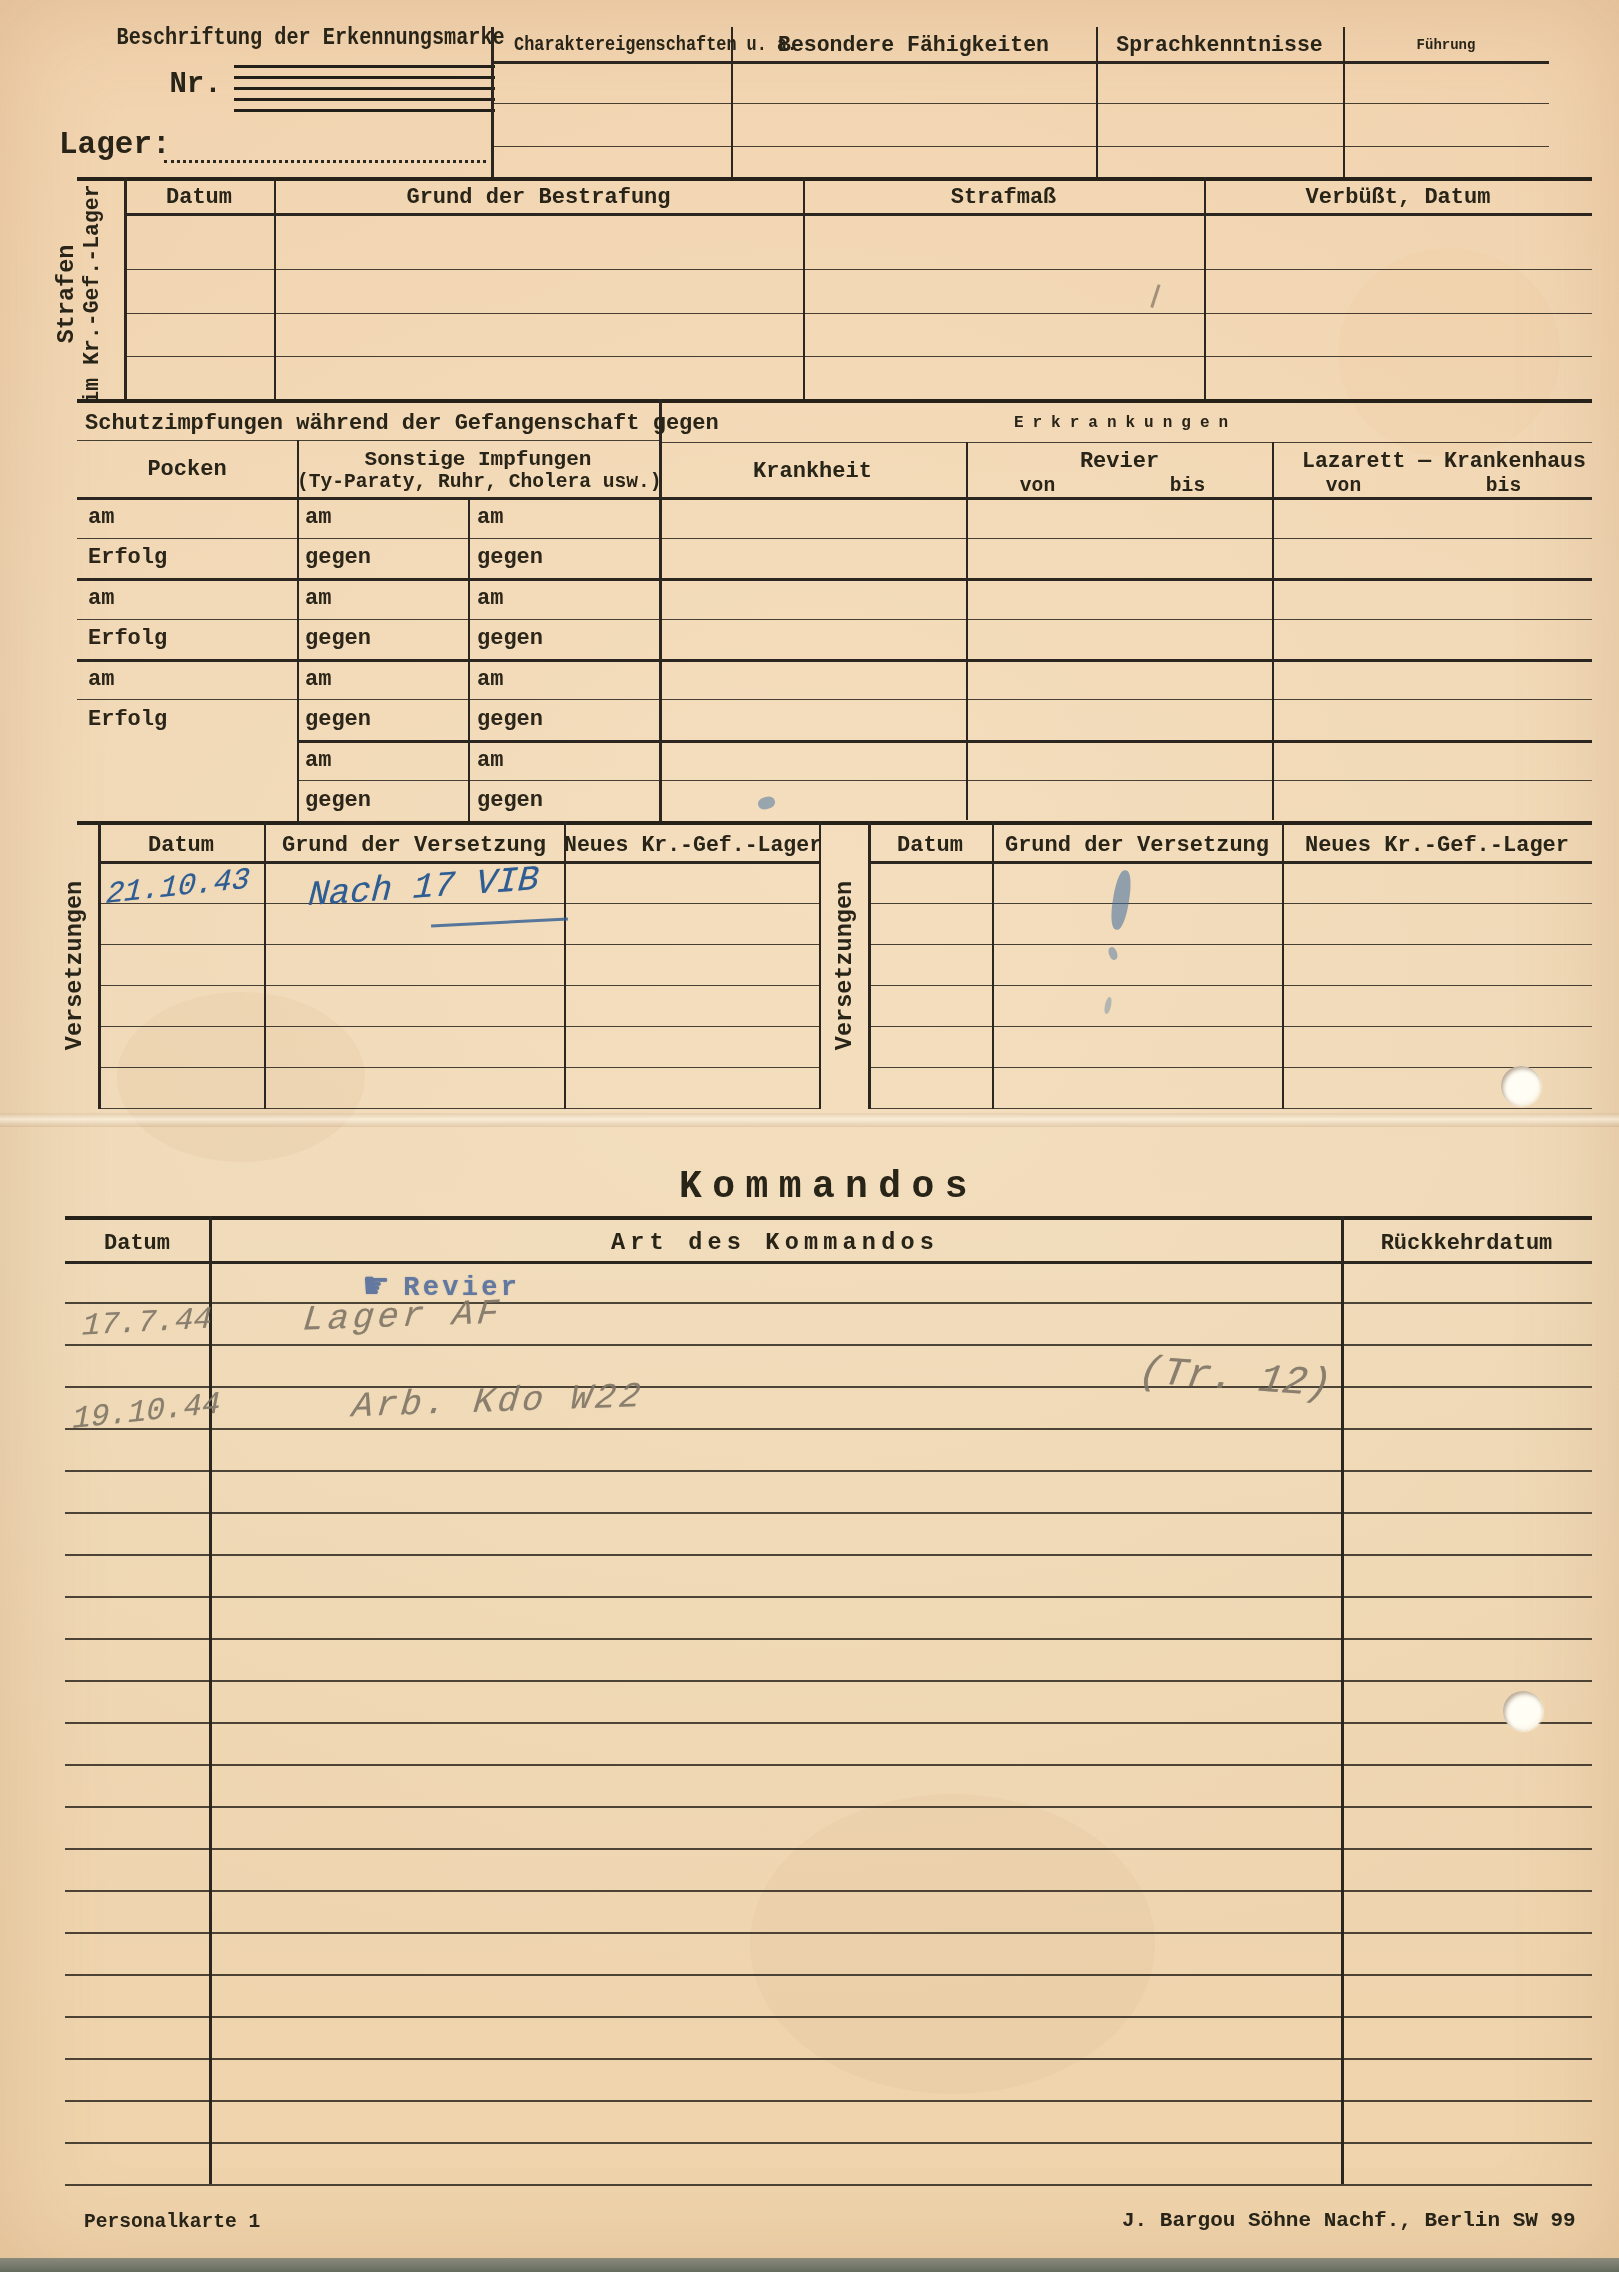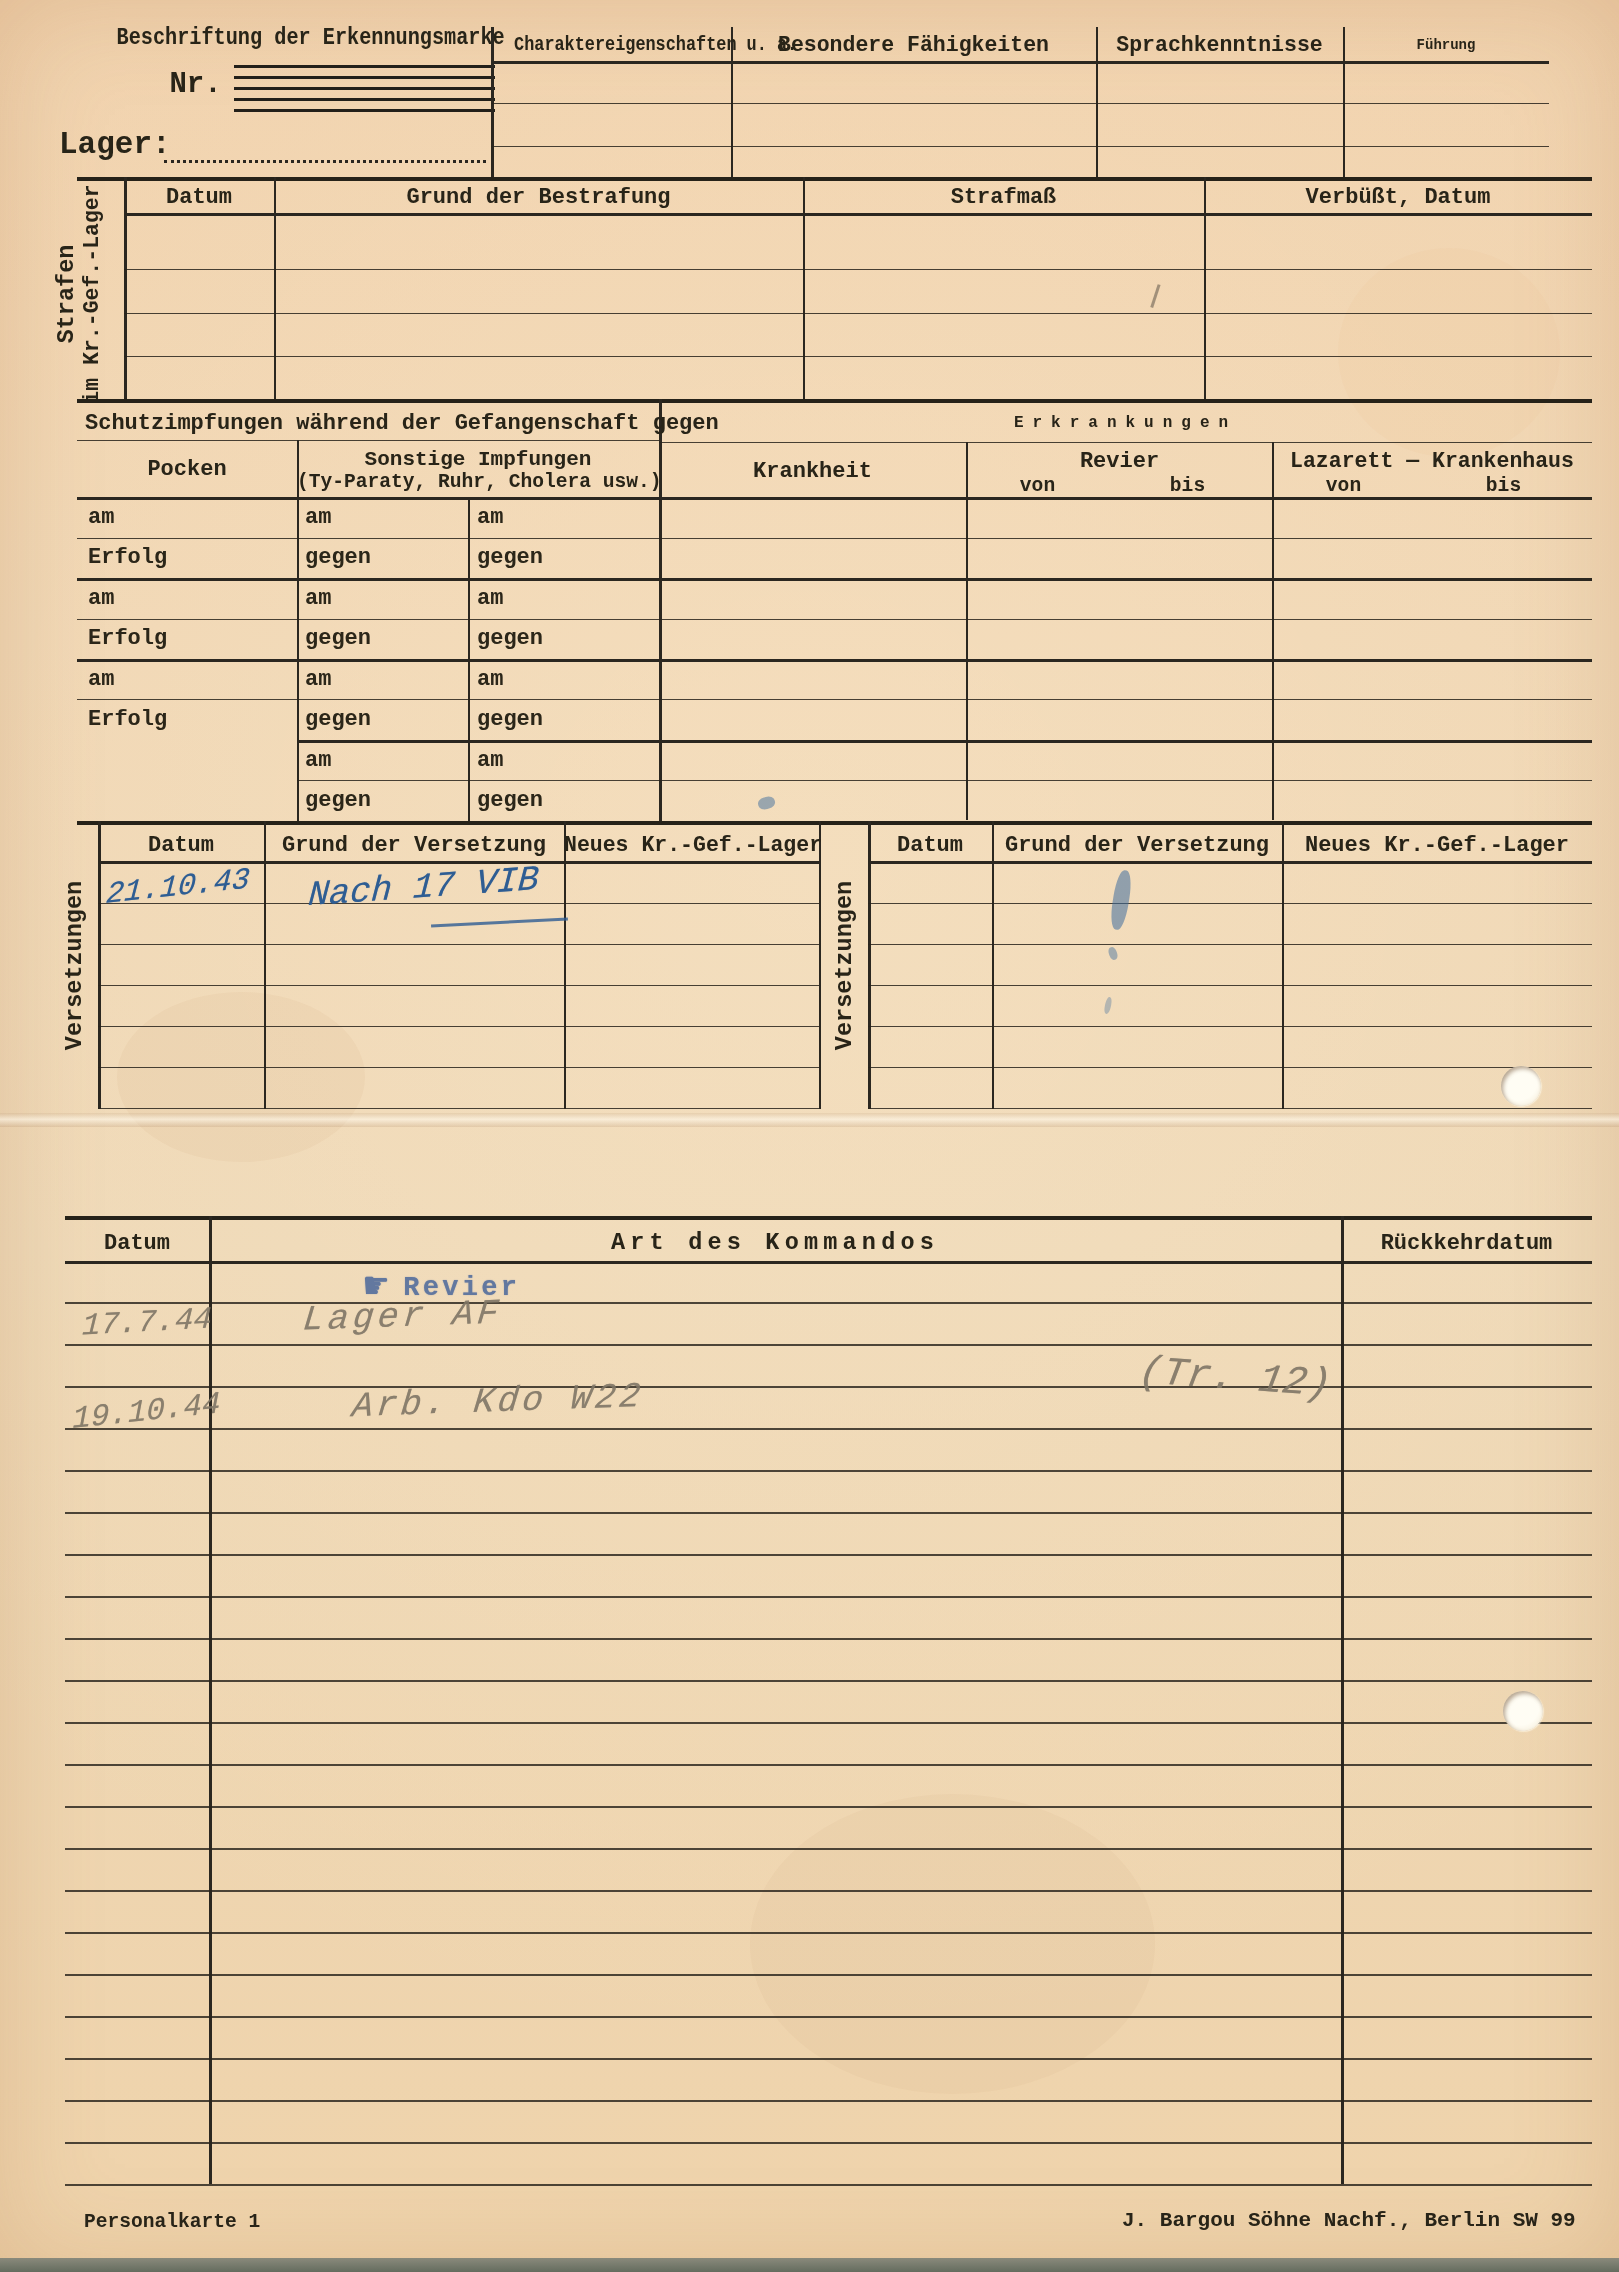--- a/index.html
+++ b/index.html
@@ -93,21 +93,21 @@
   <div class="hdr" style="left:297px;top:471px;width:362px;font-size:19.6px;">(Ty-Paraty, Ruhr, Cholera usw.)</div>
 
   <div class="hdr" style="left:659px;top:414px;width:933px;font-size:16px;letter-spacing:9px;">Erkrankungen</div>
   <div class="hl thin" style="left:659px;top:442px;width:933px;"></div>
   <div class="hdr" style="left:659px;top:459px;width:307px;font-size:22px;">Krankheit</div>
   <div class="vl" style="left:966px;top:442px;height:378px;"></div>
   <div class="hdr" style="left:966px;top:449px;width:307px;font-size:22px;">Revier</div>
   <div class="hdr" style="left:1005px;top:475px;width:65px;font-size:19.6px;">von</div>
   <div class="hdr" style="left:1155px;top:475px;width:65px;font-size:19.6px;">bis</div>
   <div class="vl" style="left:1272px;top:442px;height:378px;"></div>
-  <div class="hdr" style="left:1272px;top:449px;width:320px;font-size:21.5px;">Lazarett — Krankenhaus</div>
+  <div class="hdr" style="left:1272px;top:449px;width:320px;font-size:21.5px;padding-left:12px;">Lazarett — Krankenhaus</div>
   <div class="hdr" style="left:1311px;top:475px;width:65px;font-size:19.6px;">von</div>
   <div class="hdr" style="left:1471px;top:475px;width:65px;font-size:19.6px;">bis</div>
 
   <div class="hl thick" style="left:77px;top:497px;width:1515px;"></div>
   <div class="vl" style="left:468px;top:497px;height:324px;"></div>
 
   <div class="hl thin" style="left:77px;top:538px;width:1515px;"></div>
   <div class="hl" style="left:77px;top:578px;width:1515px;height:2.6px;"></div>
   <div class="hl thin" style="left:77px;top:619px;width:1515px;"></div>
   <div class="hl" style="left:77px;top:659px;width:1515px;height:2.6px;"></div>
@@ -163,20 +163,21 @@
   <div class="hdr" style="left:992px;top:833px;width:290px;font-size:22px;">Grund der Versetzung</div>
   <div class="hdr" style="left:1282px;top:833px;width:310px;font-size:22px;">Neues Kr.-Gef.-Lager</div>
   <div class="hl thick" style="left:868px;top:861px;width:724px;"></div>
   <div class="ruled-rows" style="left:868px;top:863px;width:724px;height:248px;background:repeating-linear-gradient(to bottom,rgba(0,0,0,0) 0 40px,rgba(40,35,27,.85) 40px 41px);"></div>
   <div class="smudge" style="left:1113px;top:870px;width:15.7px;height:60px;opacity:.55;transform:rotate(9deg);"></div>
   <div class="smudge" style="left:1109px;top:947px;width:7.8px;height:13px;opacity:.45;transform:rotate(-20deg);"></div>
   <div class="smudge" style="left:1105px;top:997px;width:5.9px;height:17px;opacity:.35;transform:rotate(12deg);"></div>
 
   <div class="abs" style="left:0;top:1113px;width:1619px;height:14.4px;background:linear-gradient(to bottom,rgba(130,85,50,.10),rgba(255,250,238,.55) 45%,rgba(130,85,50,.14));"></div>
 
+  <div class="hdr" style="left:65px;top:1165px;width:1527px;font-size:38px;letter-spacing:10.4px;">Kommandos</div>
   <div class="hl xthick" style="left:65px;top:1216px;width:1527px;"></div>
   <div class="vl" style="left:209px;top:1216px;height:968px;width:2.6px;"></div>
   <div class="vl" style="left:1341px;top:1216px;height:968px;width:2.6px;"></div>
   <div class="hdr" style="left:65px;top:1231px;width:144px;font-size:22px;">Datum</div>
   <div class="hdr" style="left:209px;top:1229px;width:1132px;font-size:23.5px;letter-spacing:5.2px;">Art des Kommandos</div>
   <div class="hdr" style="left:1341px;top:1231px;width:251px;font-size:22px;">Rückkehrdatum</div>
   <div class="hl thick" style="left:65px;top:1261px;width:1527px;"></div>
   <div class="ruled-rows" style="left:65px;top:1262px;width:1527px;height:924px;background:repeating-linear-gradient(to bottom,rgba(0,0,0,0) 0 40px,rgba(40,35,27,.82) 40px 42px);"></div>
 
   <div class="stamp" style="left:364px;top:1262px;">

